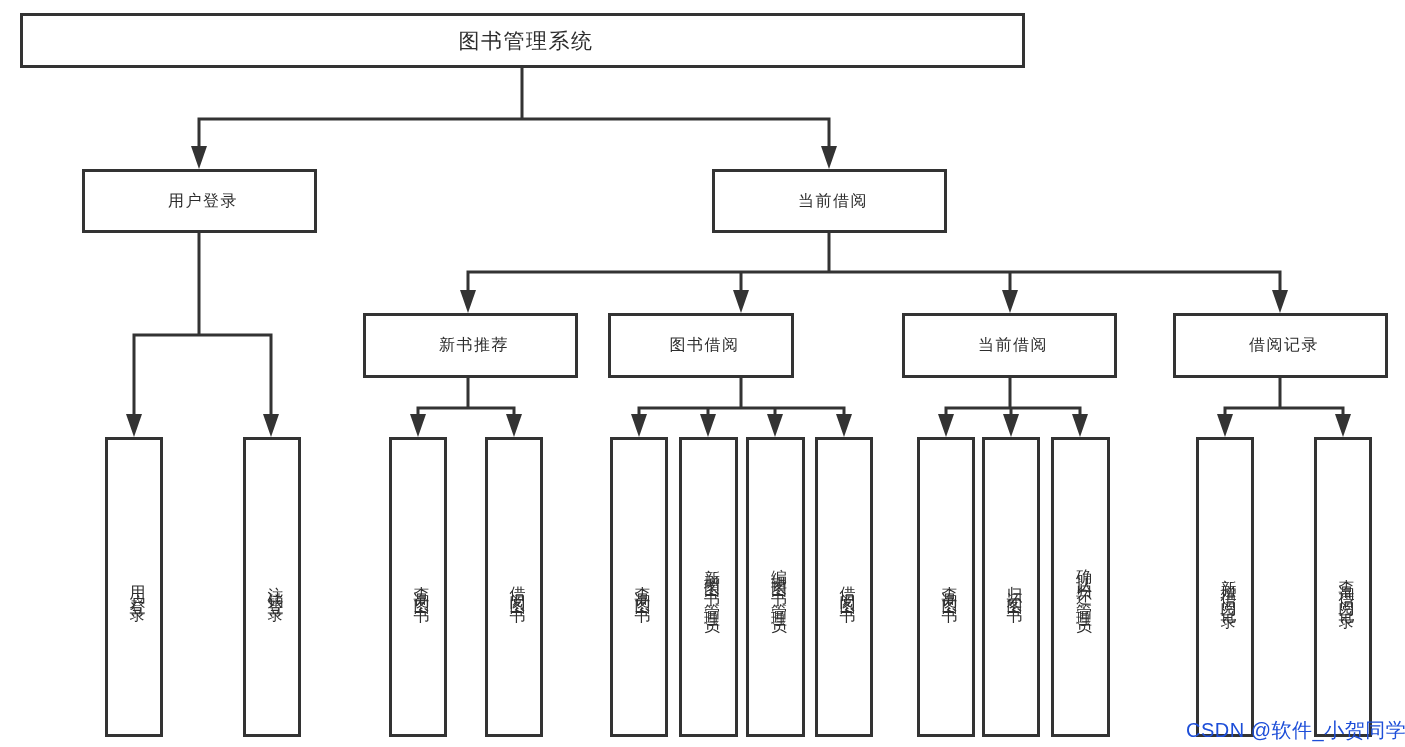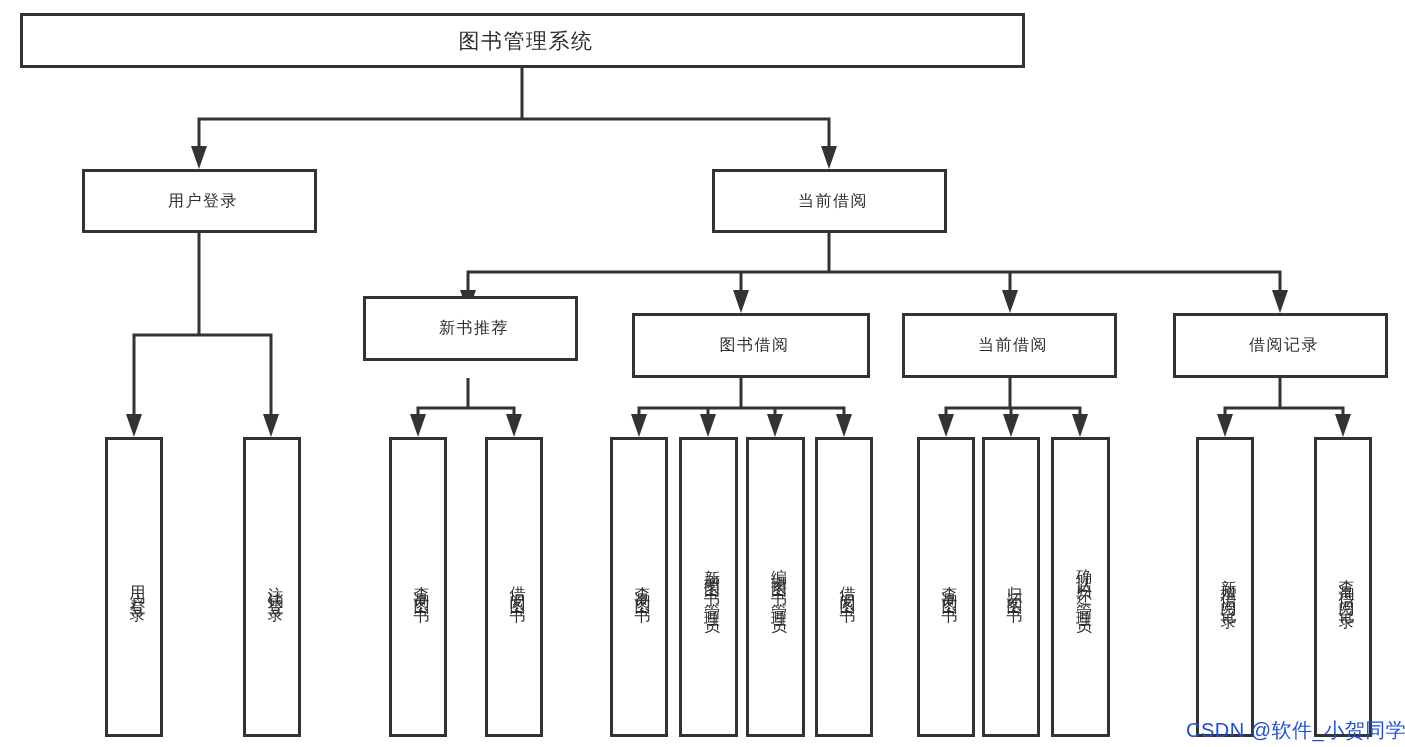--- a/index.html
+++ b/index.html
@@ -38,22 +38,22 @@
     letter-spacing: 1.5px;
     white-space: nowrap;
   }
   
   .n-root { left: 20px;  top: 13px;  width: 1005px; height: 55px; }
   .n-root span { font-size: 21px; }
   
   .n-l2a { left: 82px;  top: 169px; width: 235px; height: 64px; }
   .n-l2b { left: 712px; top: 169px; width: 235px; height: 64px; }
   
-  .n-l3a { left: 363px;  top: 296px; width: 215px; height: 65px; }
-  .n-l3b { left: 632px;  top: 313px; width: 238px; height: 65px; }
+  .n-l3a { left: 363px;  top: 313px; width: 215px; height: 65px; }
+  .n-l3b { left: 608px;  top: 313px; width: 186px; height: 65px; }
   .n-l3c { left: 902px;  top: 313px; width: 215px; height: 65px; }
   .n-l3d { left: 1173px; top: 313px; width: 215px; height: 65px; }
   
   .leaf { top: 437px; width: 58px; height: 300px; }
   .leaf span {
     writing-mode: vertical-rl;
     text-orientation: mixed;
     letter-spacing: 7px;
     line-height: 1;
     white-space: nowrap;

